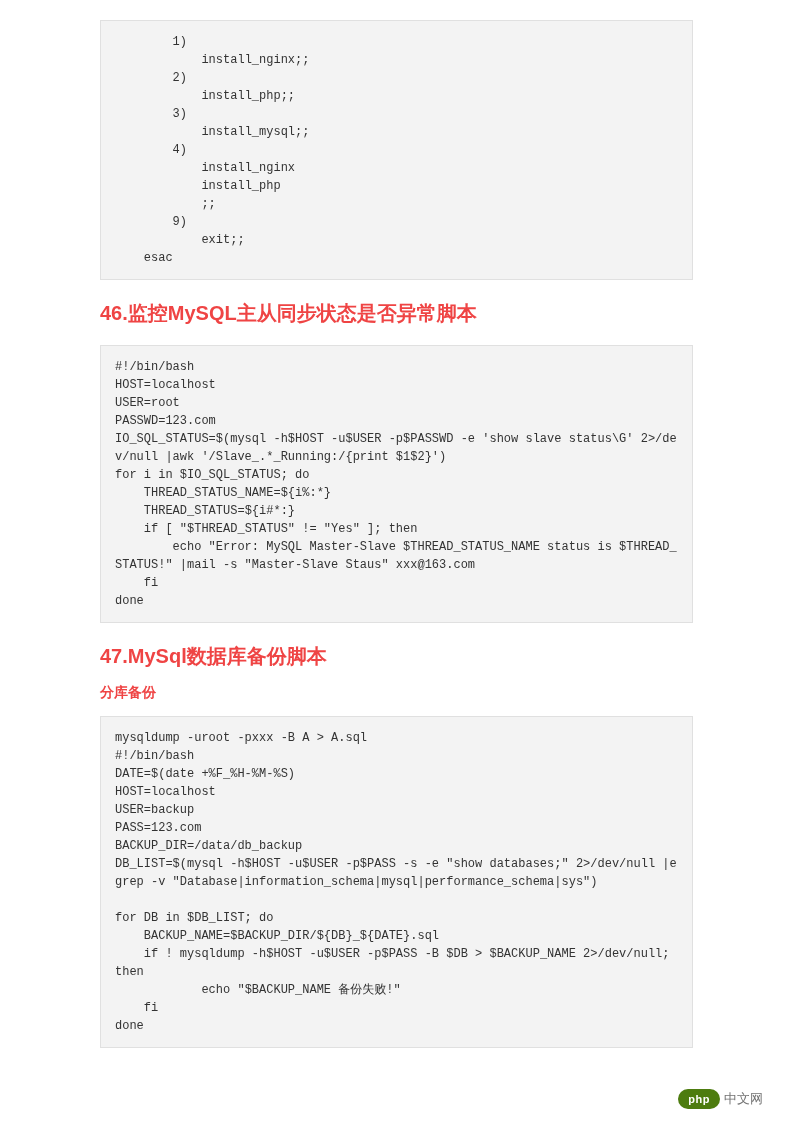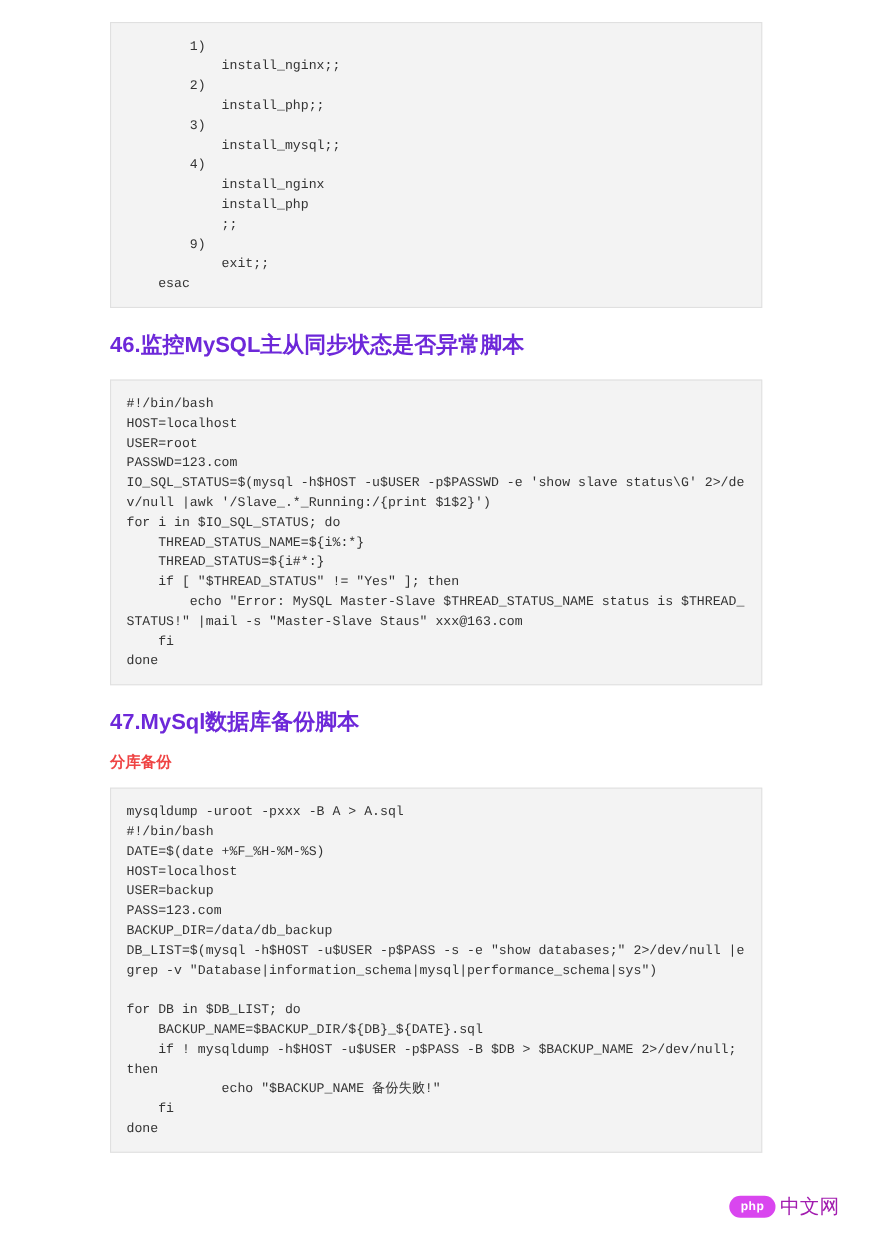--- a/index.html
+++ b/index.html
@@ -22,52 +22,52 @@
     font-size: 12px;
     line-height: 1.5;
     white-space: pre-wrap;
     word-break: break-all;
     color: #333;
     margin-bottom: 20px;
   }
   h2.section-heading {
     font-size: 20px;
     font-weight: 700;
-    color: #6d28d9;
+    color: #ef4444;
     margin-bottom: 18px;
     margin-top: 6px;
   }
   h3.sub-heading {
     font-size: 14px;
     font-weight: 700;
     color: #ef4444;
     margin-bottom: 14px;
     margin-top: -4px;
   }
   .footer-logo {
     position: absolute;
     bottom: 14px;
     right: 30px;
     display: flex;
     align-items: center;
     gap: 4px;
   }
   .php-badge {
-    background: #d946ef;
+    background: #4d7c0f;
     color: #fff;
     font-weight: 700;
     font-size: 11px;
     padding: 4px 10px;
     border-radius: 12px;
     font-family: Arial, sans-serif;
     letter-spacing: 0.5px;
   }
   .cn-text {
-    font-size: 18px;
-    color: #a21caf;
+    font-size: 13px;
+    color: #737373;
     font-weight: 500;
   }
 </style>
 </head>
 <body>
 
 <div class="content">
 
   <pre class="code-block">        1)
             install_nginx;;

